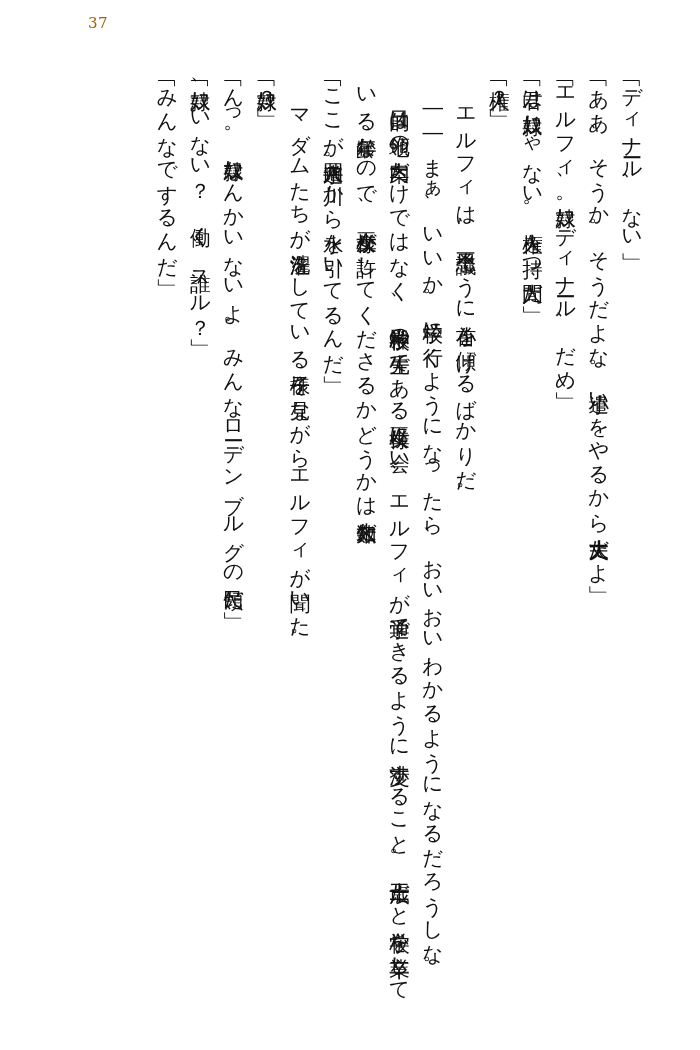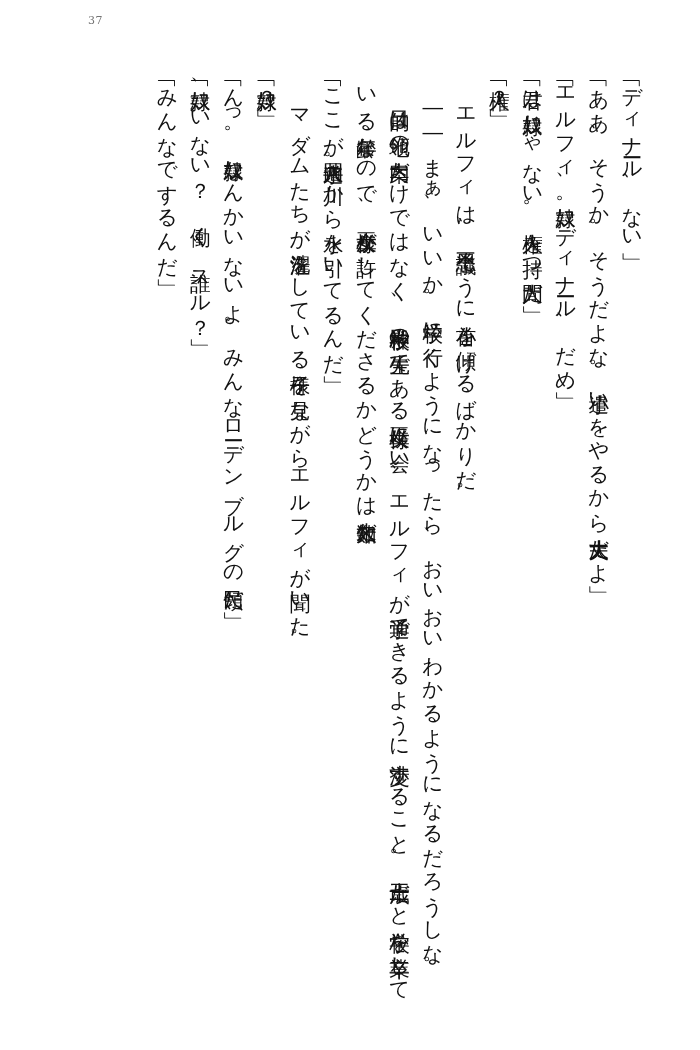--- a/index.html
+++ b/index.html
@@ -19,23 +19,23 @@
     width: 700px;
     height: 1050px;
     background: #ffffff;
     box-sizing: border-box;
   }
   
   #page-number {
     position: absolute;
     top: 14px;
     left: 88px;
-    font-size: 11px;
+    font-size: 15px;
     font-family: "DejaVu Serif", "Liberation Serif", serif;
-    color: #737373;
+    color: #a16207;
     letter-spacing: 0.5px;
   }
   
   #text-block {
     position: absolute;
     top: 74px;
     left: 56px;
     width: 592px;
     height: 930px;
     writing-mode: vertical-rl;

